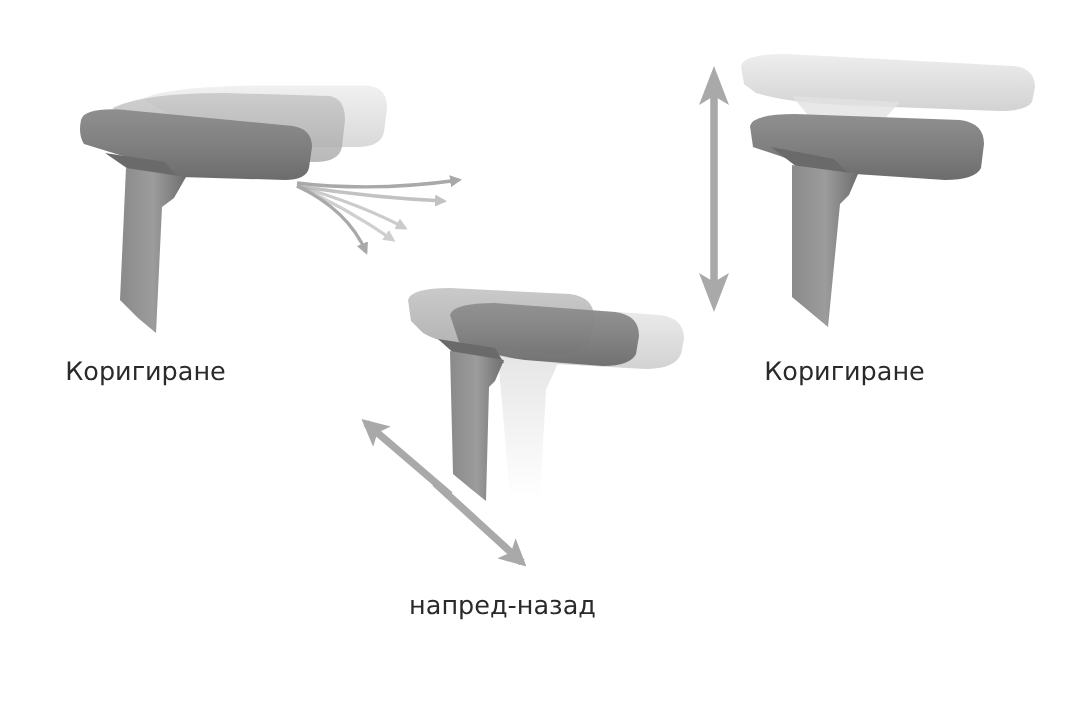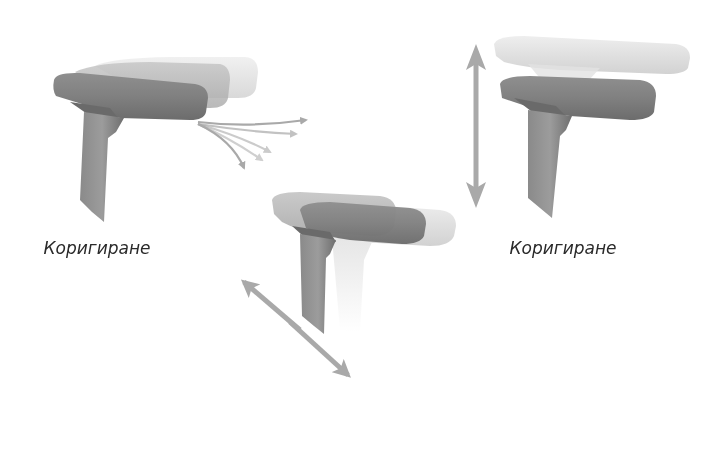--- a/index.html
+++ b/index.html
@@ -1,17 +1,17 @@
 <!DOCTYPE html>
 <html><head>
 <meta charset="utf-8">
 <style>
   html,body{margin:0;padding:0;background:#ffffff;}
   body{width:711px;height:470px;position:relative;overflow:hidden;font-family:"DejaVu Sans","Liberation Sans",sans-serif;}
-  .canvas{position:absolute;left:0;top:0;width:711px;height:470px;font-style:italic;}
+  .canvas{position:absolute;left:0;top:0;width:711px;height:470px;}
   .label{position:absolute;text-align:center;color:#2a2a2a;font-size:17px;line-height:21px;}
   .label span{display:block;white-space:nowrap;}
   svg{position:absolute;left:0;top:0;}
 </style>
 </head>
 <body>
 
 <div class="canvas">
 
 <svg width="711" height="470" viewBox="0 0 711 470">
@@ -95,19 +95,20 @@
     <path d="M476,44 L466,70 L476,64 L486,70 Z" fill="#a9a9a9"></path>
     <path d="M476,208 L466,182 L476,188 L486,182 Z" fill="#a9a9a9"></path>
   </g>
 </svg>
 
 <div class="label" style="left:22px;top:238px;width:150px;">
   <span>Коригиране</span>
 </div>
 
 <div class="label" style="left:250px;top:394px;width:170px;">
+  <span>напред-назад</span>
 </div>
 
 <div class="label" style="left:478px;top:238px;width:170px;">
   <span>Коригиране</span>
 </div>
 
 </div>
 
 </body></html>

